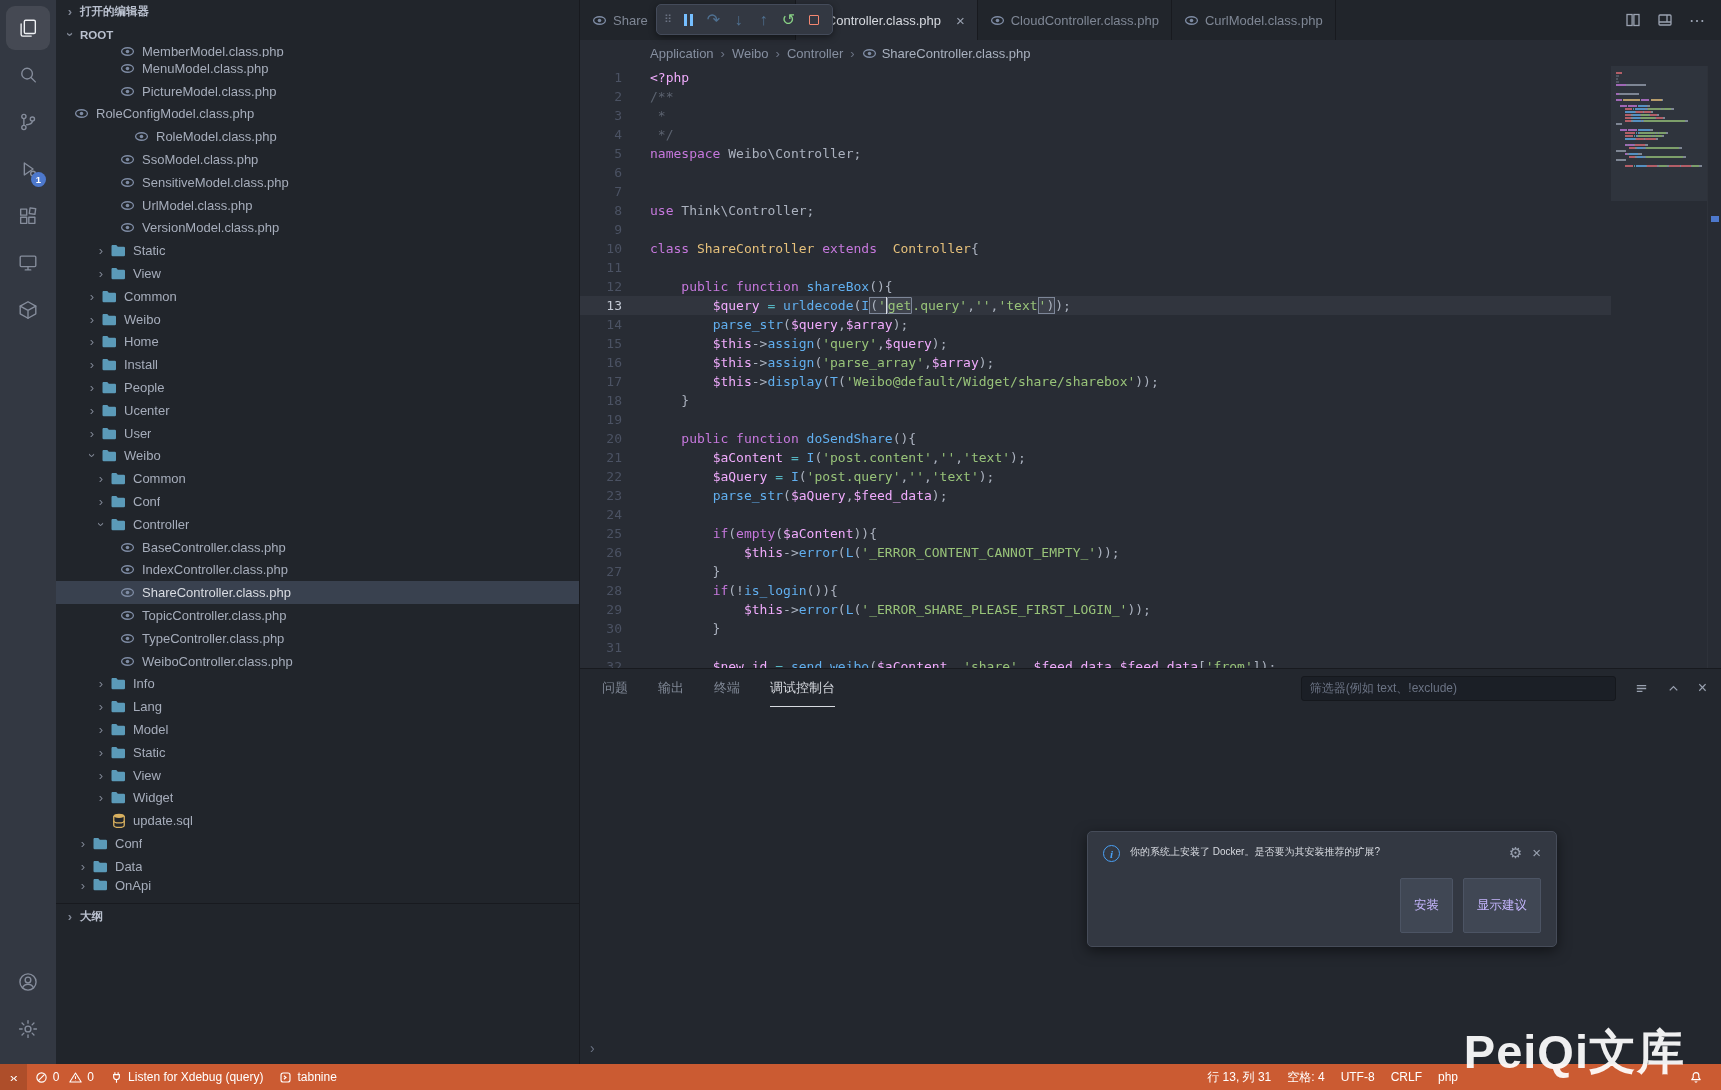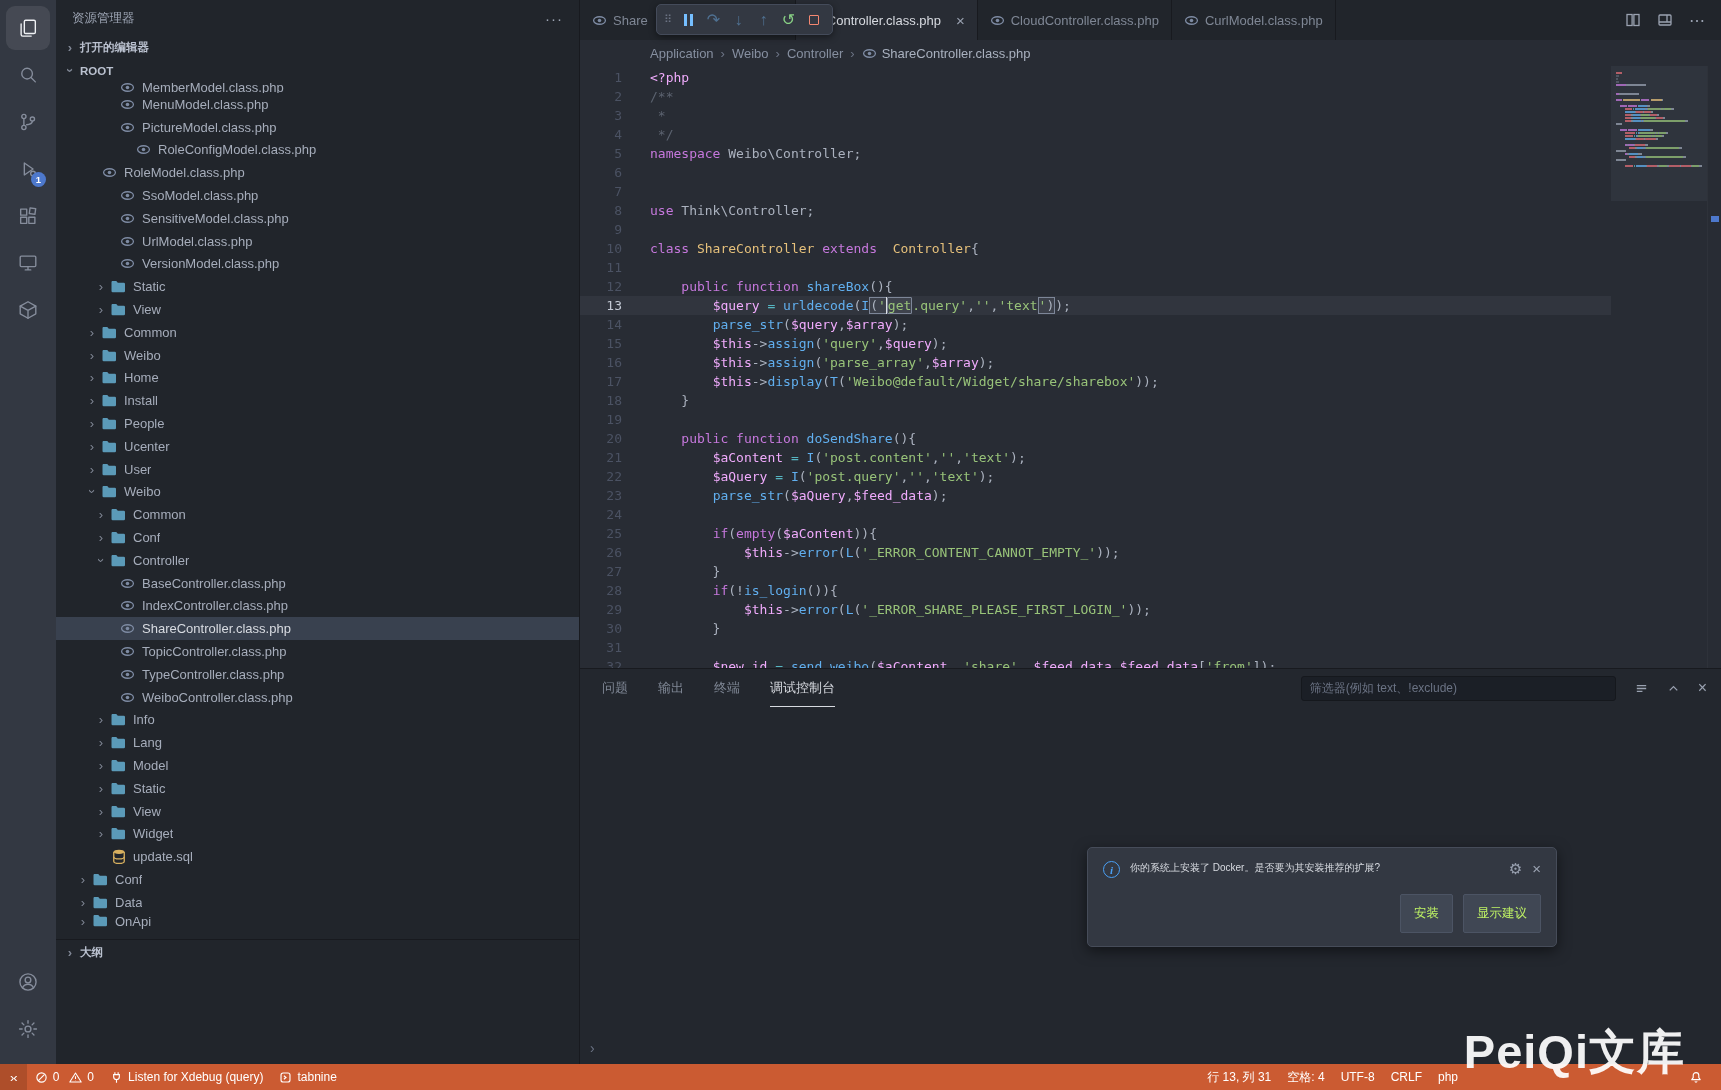--- a/index.html
+++ b/index.html
@@ -94,21 +94,21 @@
 .sb-right{margin-left:auto;display:flex;align-items:center;padding-right:10px}
 .sb-far{margin-left:215px}
 
 
 .notification{position:absolute;right:164px;bottom:143px;width:470px;background:#333842;border:1px solid #464c59;border-radius:5px;box-shadow:0 4px 14px rgba(0,0,0,.5);padding:13px 15px;z-index:40}
 .notif-row{display:flex;align-items:flex-start;gap:10px}
 .notif-info{width:17px;height:17px;border:1.6px solid #4aa0f5;border-radius:50%;color:#4aa0f5;font-size:11px;font-weight:700;display:flex;align-items:center;justify-content:center;flex-shrink:0;font-family:"Liberation Serif",serif;font-style:italic}
 .notif-msg{flex:1;color:#d7dae0;font-size:10px;line-height:1.45}
 .notif-gear,.notif-close{color:#9aa2b1;font-size:15px;cursor:pointer;line-height:1}
 .notif-btns{display:flex;justify-content:flex-end;gap:10px;margin-top:16px}
-.notif-btn{background:#404754;color:#bef264;border:1px solid #4c5464;font-size:12.5px;padding:10px 13px;cursor:pointer;border-radius:2px;font-family:"Liberation Sans",sans-serif}
+.notif-btn{background:#404754;color:#c4b5fd;border:1px solid #4c5464;font-size:12.5px;padding:18px 13px;cursor:pointer;border-radius:2px;font-family:"Liberation Sans",sans-serif}
 
 
 .watermark{position:absolute;right:36px;bottom:6px;font-size:47px;font-weight:700;color:rgba(255,255,255,.93);z-index:60;letter-spacing:1px;pointer-events:none}
 </style>
 </head>
 <body>
 
 <div class="app">
   <div class="main">
 
@@ -175,24 +175,20 @@
           <div class="ab-item">
             <svg width="22" height="22" viewBox="0 0 24 24" fill="none" stroke="currentColor" stroke-width="1.5" stroke-linecap="round" stroke-linejoin="round">
               <circle cx="12" cy="12" r="3.2"></circle>
               <path d="M12 2.8v2.8M12 18.4v2.8M2.8 12h2.8M18.4 12h2.8M5.5 5.5l2 2M16.5 16.5l2 2M18.5 5.5l-2 2M7.5 16.5l-2 2"></path>
             </svg>
           </div>
         </div>
     </nav>
 
     <aside class="sidebar">
-      <div class="sb-title">
-        <span>资源管理器</span>
-        <span class="more">···</span>
-      </div>
       <div class="sb-section">
         <span class="chev">›</span>
         <span>打开的编辑器</span>
       </div>
       <div class="sb-section">
         <span class="chev exp">›</span>
         <span>ROOT</span>
       </div>
       <div class="tree" id="tree">
           <div class="tree-row clip-top" style="padding-left: 46px;">
@@ -218,31 +214,31 @@
           <div class="tree-row" style="padding-left: 46px;">
             <span class="chev"></span>
             <span class="ticon">
               <svg width="15" height="15" viewBox="0 0 16 16">
                 <ellipse cx="8" cy="8" rx="6.3" ry="4" fill="none" stroke="var(--php-icon,#7e8ba3)" stroke-width="1.4"></ellipse>
                 <circle cx="8" cy="8" r="1.9" fill="var(--php-icon,#7e8ba3)"></circle>
               </svg>
             </span>
             <span class="tlabel">PictureModel.class.php</span>
           </div>
-          <div class="tree-row" style="padding-left: 46px; margin-left: 16px;">
+          <div class="tree-row" style="">
             <span class="chev"></span>
             <span class="ticon">
               <svg width="15" height="15" viewBox="0 0 16 16">
                 <ellipse cx="8" cy="8" rx="6.3" ry="4" fill="none" stroke="var(--php-icon,#7e8ba3)" stroke-width="1.4"></ellipse>
                 <circle cx="8" cy="8" r="1.9" fill="var(--php-icon,#7e8ba3)"></circle>
               </svg>
             </span>
             <span class="tlabel">RoleConfigModel.class.php</span>
           </div>
-          <div class="tree-row" style="padding-left: 28px;">
+          <div class="tree-row" style="padding-left: 60px;">
             <span class="chev"></span>
             <span class="ticon">
               <svg width="15" height="15" viewBox="0 0 16 16">
                 <ellipse cx="8" cy="8" rx="6.3" ry="4" fill="none" stroke="var(--php-icon,#7e8ba3)" stroke-width="1.4"></ellipse>
                 <circle cx="8" cy="8" r="1.9" fill="var(--php-icon,#7e8ba3)"></circle>
               </svg>
             </span>
             <span class="tlabel">RoleModel.class.php</span>
           </div>
           <div class="tree-row" style="padding-left: 46px;">

